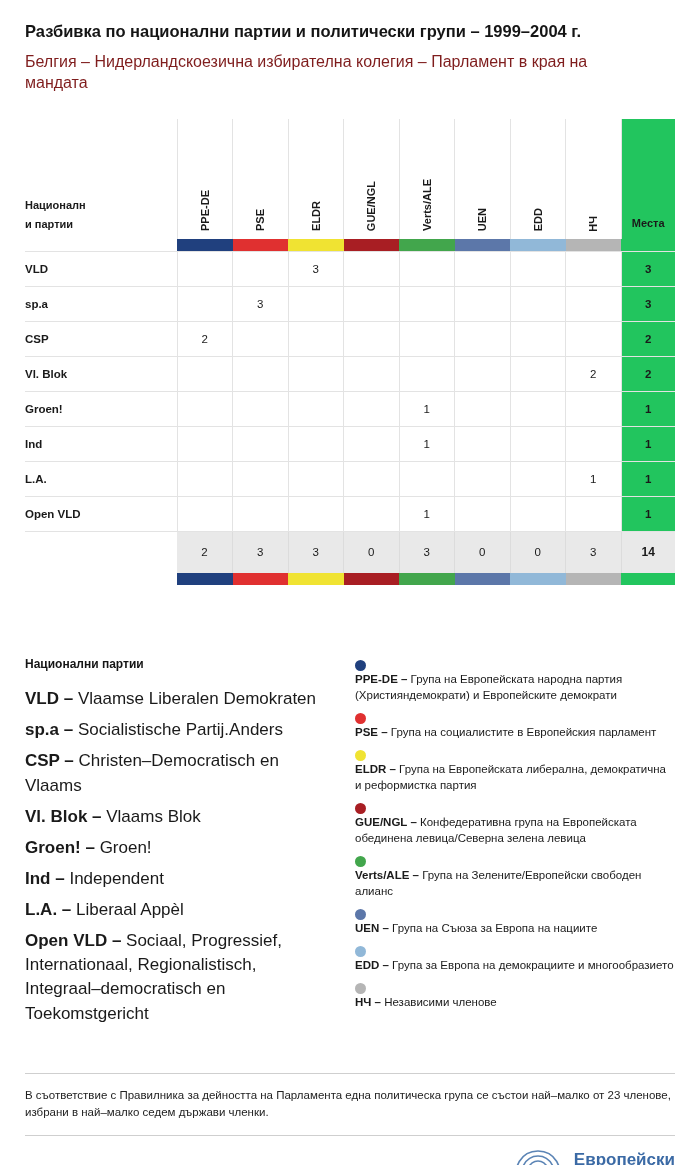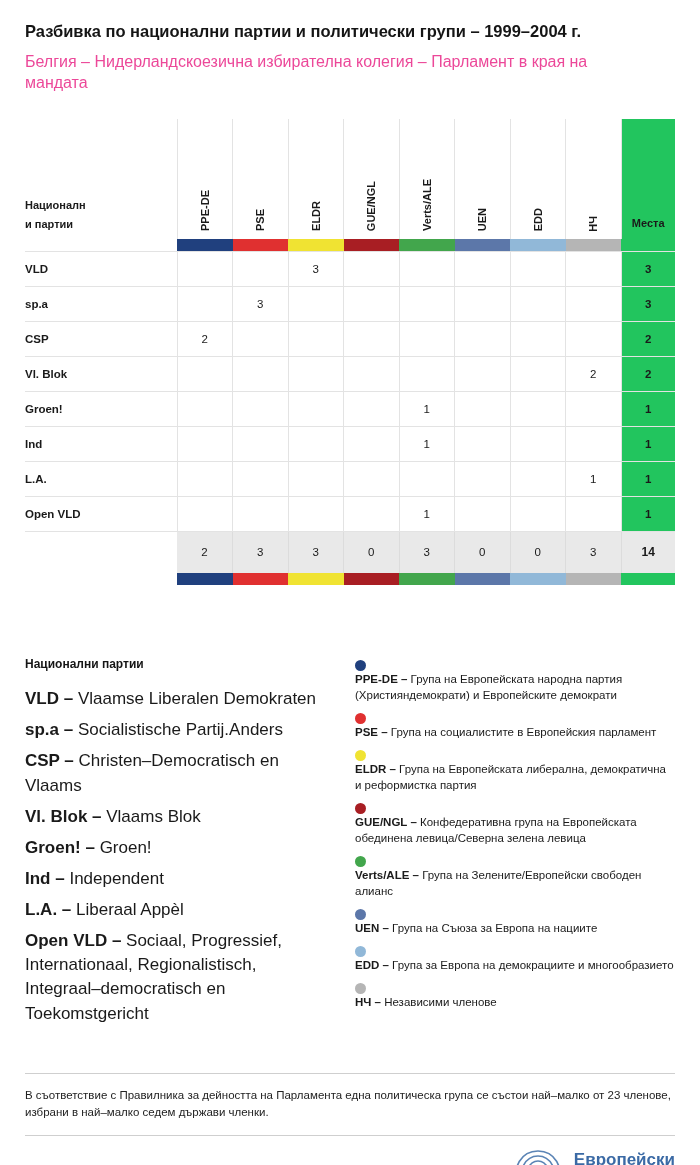--- a/index.html
+++ b/index.html
@@ -5,21 +5,21 @@
   * { box-sizing: border-box; }
   html, body { margin: 0; padding: 0; background: #ffffff; }
   .page {
     width: 700px; min-height: 1165px;
     padding: 14px 25px 0;
     font-family: "Liberation Sans", "DejaVu Sans", sans-serif;
     color: #1a1a1a;
     background: #ffffff;
   }
   h1.title { font-size: 16.5px; font-weight: 700; margin: 8px 0 10px; color: #151515; }
-  p.subtitle { font-size: 16px; font-weight: 400; color: #ec4899; line-height: 1.32; margin: 0; max-width: 604px; }
+  p.subtitle { font-size: 16px; font-weight: 400; color: #7f1d1d; line-height: 1.32; margin: 0; max-width: 604px; }
 
   table.ptable { border-collapse: collapse; table-layout: fixed; width: 650px; margin-top: 26px; }
   col.c-label { width: 152px; }
   col.c-grp { width: 55.5px; }
   col.c-seats { width: 54px; }
   .ptable td { padding: 0; font-size: 11.5px; color: #1a1a1a; }
 
   .h-row td { height: 120px; vertical-align: bottom; border-left: 1px solid #e3e3e3; }
   .h-row td:first-child { border-left: none; }
   .row-header-label { font-size: 11px; font-weight: 700; width: 62px; line-height: 1.8; overflow-wrap: anywhere; padding-bottom: 4px; }

